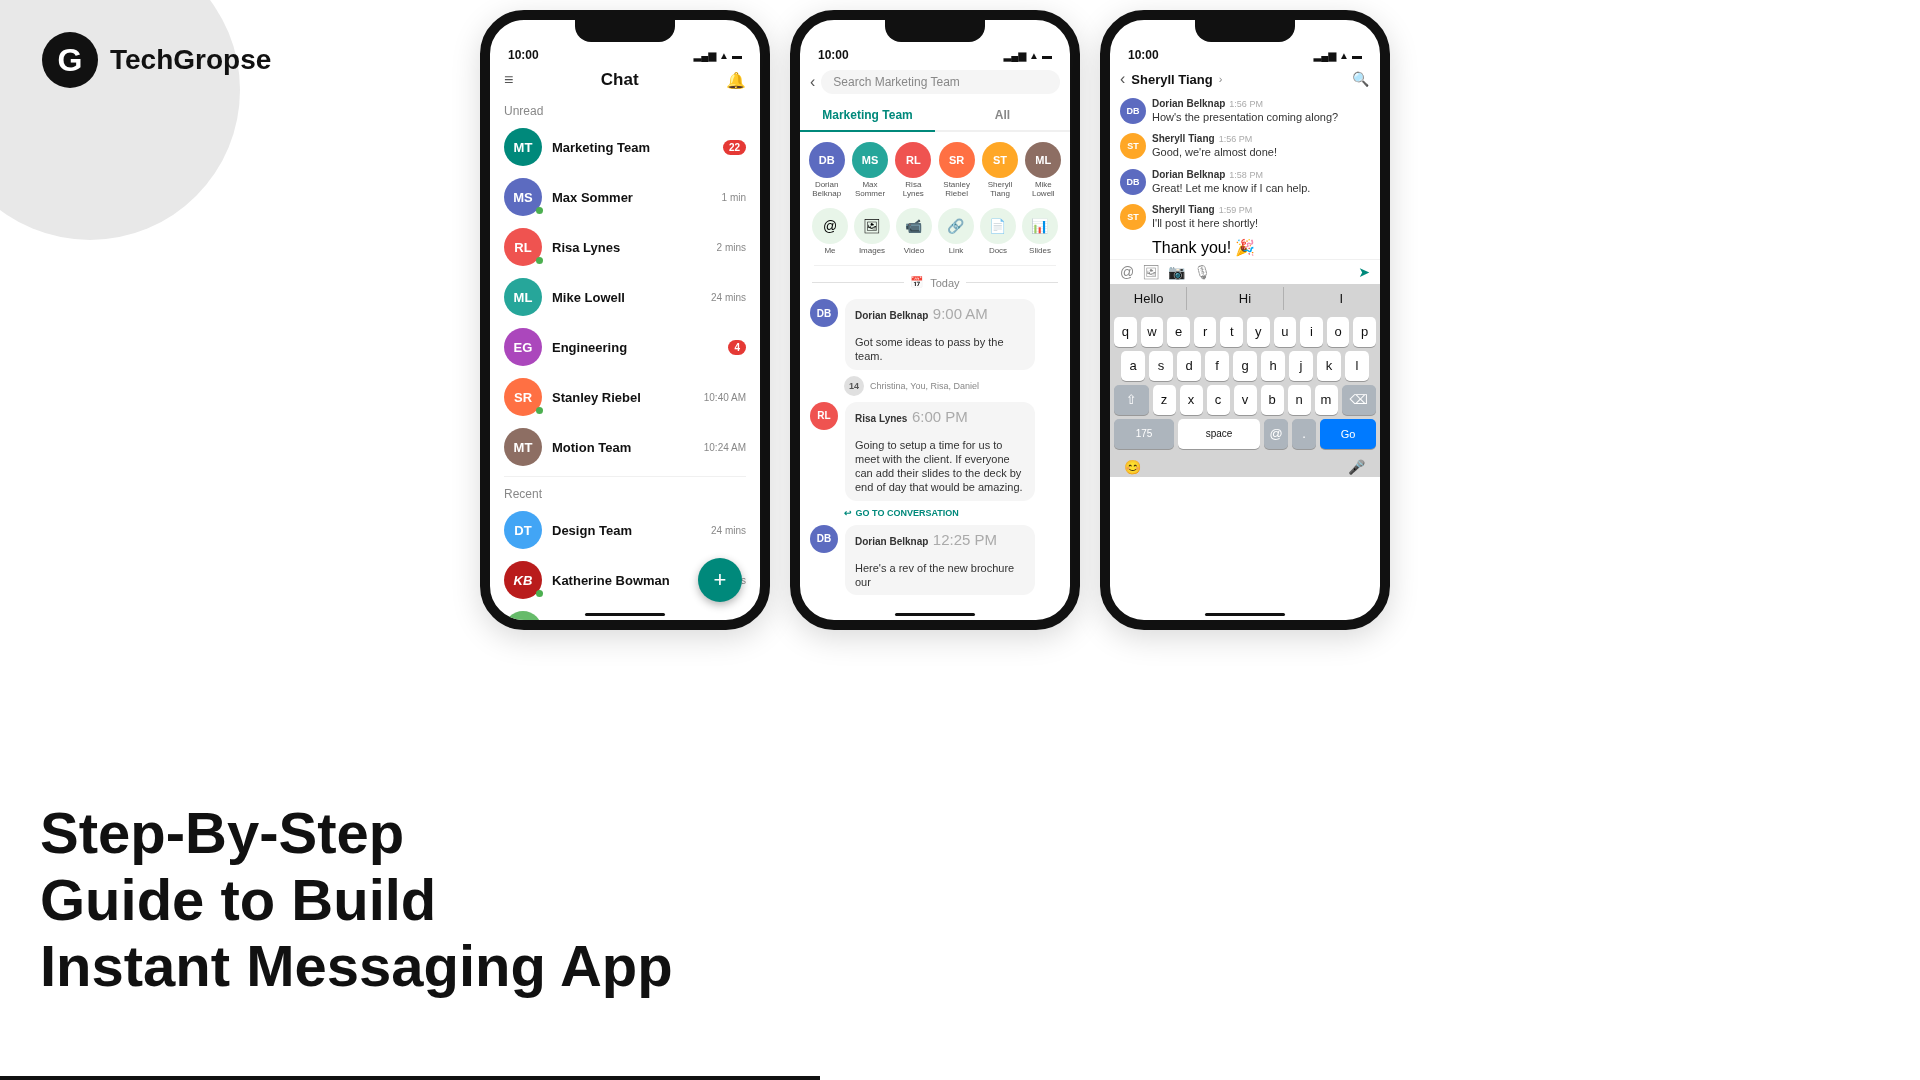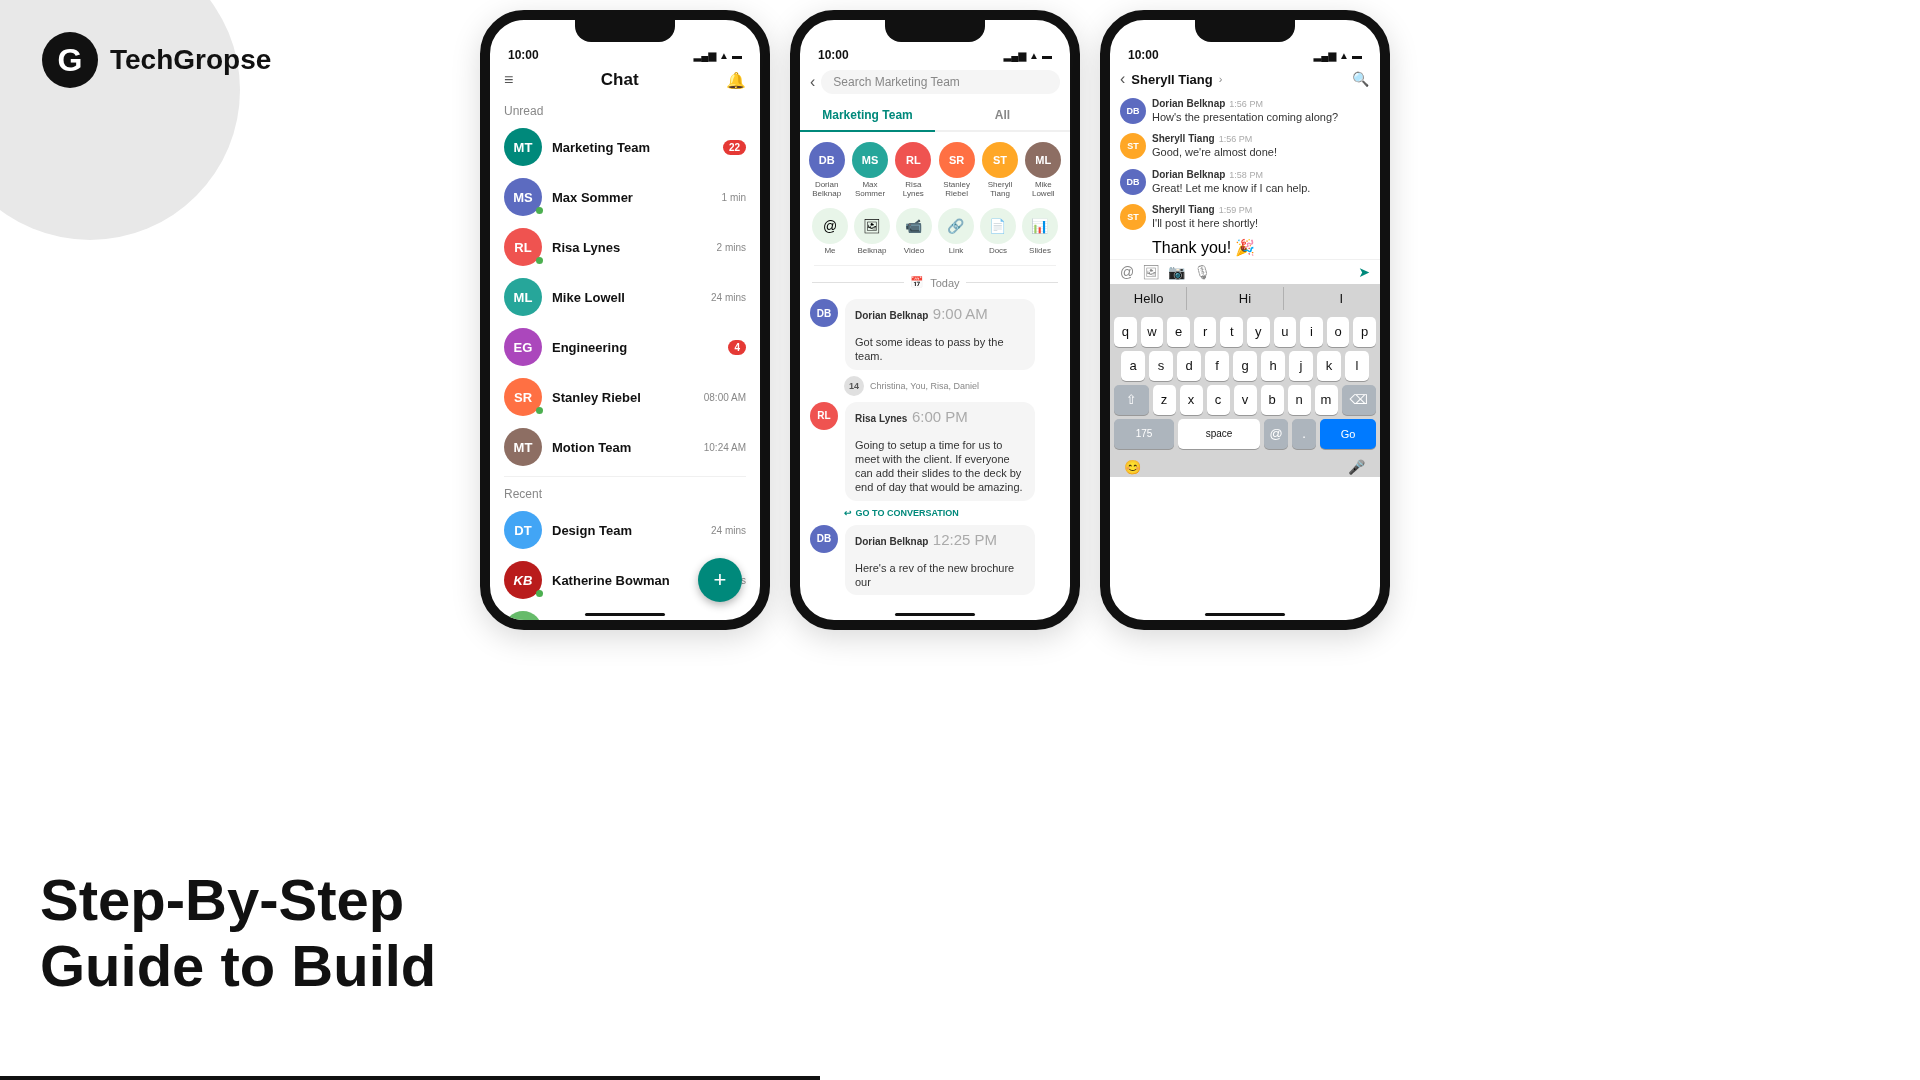--- a/index.html
+++ b/index.html
@@ -541,21 +541,21 @@
       </div>
       <span class="badge">4</span>
     </div>
 
     <div class="chat-item" style="position:relative;">
       <div class="chat-avatar" style="background:#ff7043;">SR</div>
       <div class="online-dot"></div>
       <div class="chat-info">
         <div class="chat-name">Stanley Riebel</div>
       </div>
-      <div class="chat-meta">08:00 AM</div>
+      <div class="chat-meta">10:40 AM</div>
     </div>
 
     <div class="chat-item">
       <div class="chat-avatar" style="background:#8d6e63;">MT</div>
       <div class="chat-info">
         <div class="chat-name">Motion Team</div>
       </div>
       <div class="chat-meta">10:24 AM</div>
     </div>
 
@@ -639,21 +639,21 @@
       </div>
     </div>
 
     <div class="action-icons-row">
       <div class="action-icon-wrap">
         <div class="action-icon-circle">@</div>
         <span class="action-label">Me</span>
       </div>
       <div class="action-icon-wrap">
         <div class="action-icon-circle">🖼</div>
-        <span class="action-label">Belknap</span>
+        <span class="action-label">Images</span>
       </div>
       <div class="action-icon-wrap">
         <div class="action-icon-circle">📹</div>
         <span class="action-label">Video</span>
       </div>
       <div class="action-icon-wrap">
         <div class="action-icon-circle">🔗</div>
         <span class="action-label">Link</span>
       </div>
       <div class="action-icon-wrap">
@@ -849,15 +849,16 @@
     </div>
 
     <div class="home-indicator"></div>
   </div>
 
 </div>
 
 <div class="headline">
   <div>Step-By-Step</div>
   <div>Guide to Build</div>
+  <div>Instant Messaging App</div>
 </div>
 
 <div class="bottom-line"></div>
 
 </body></html>

